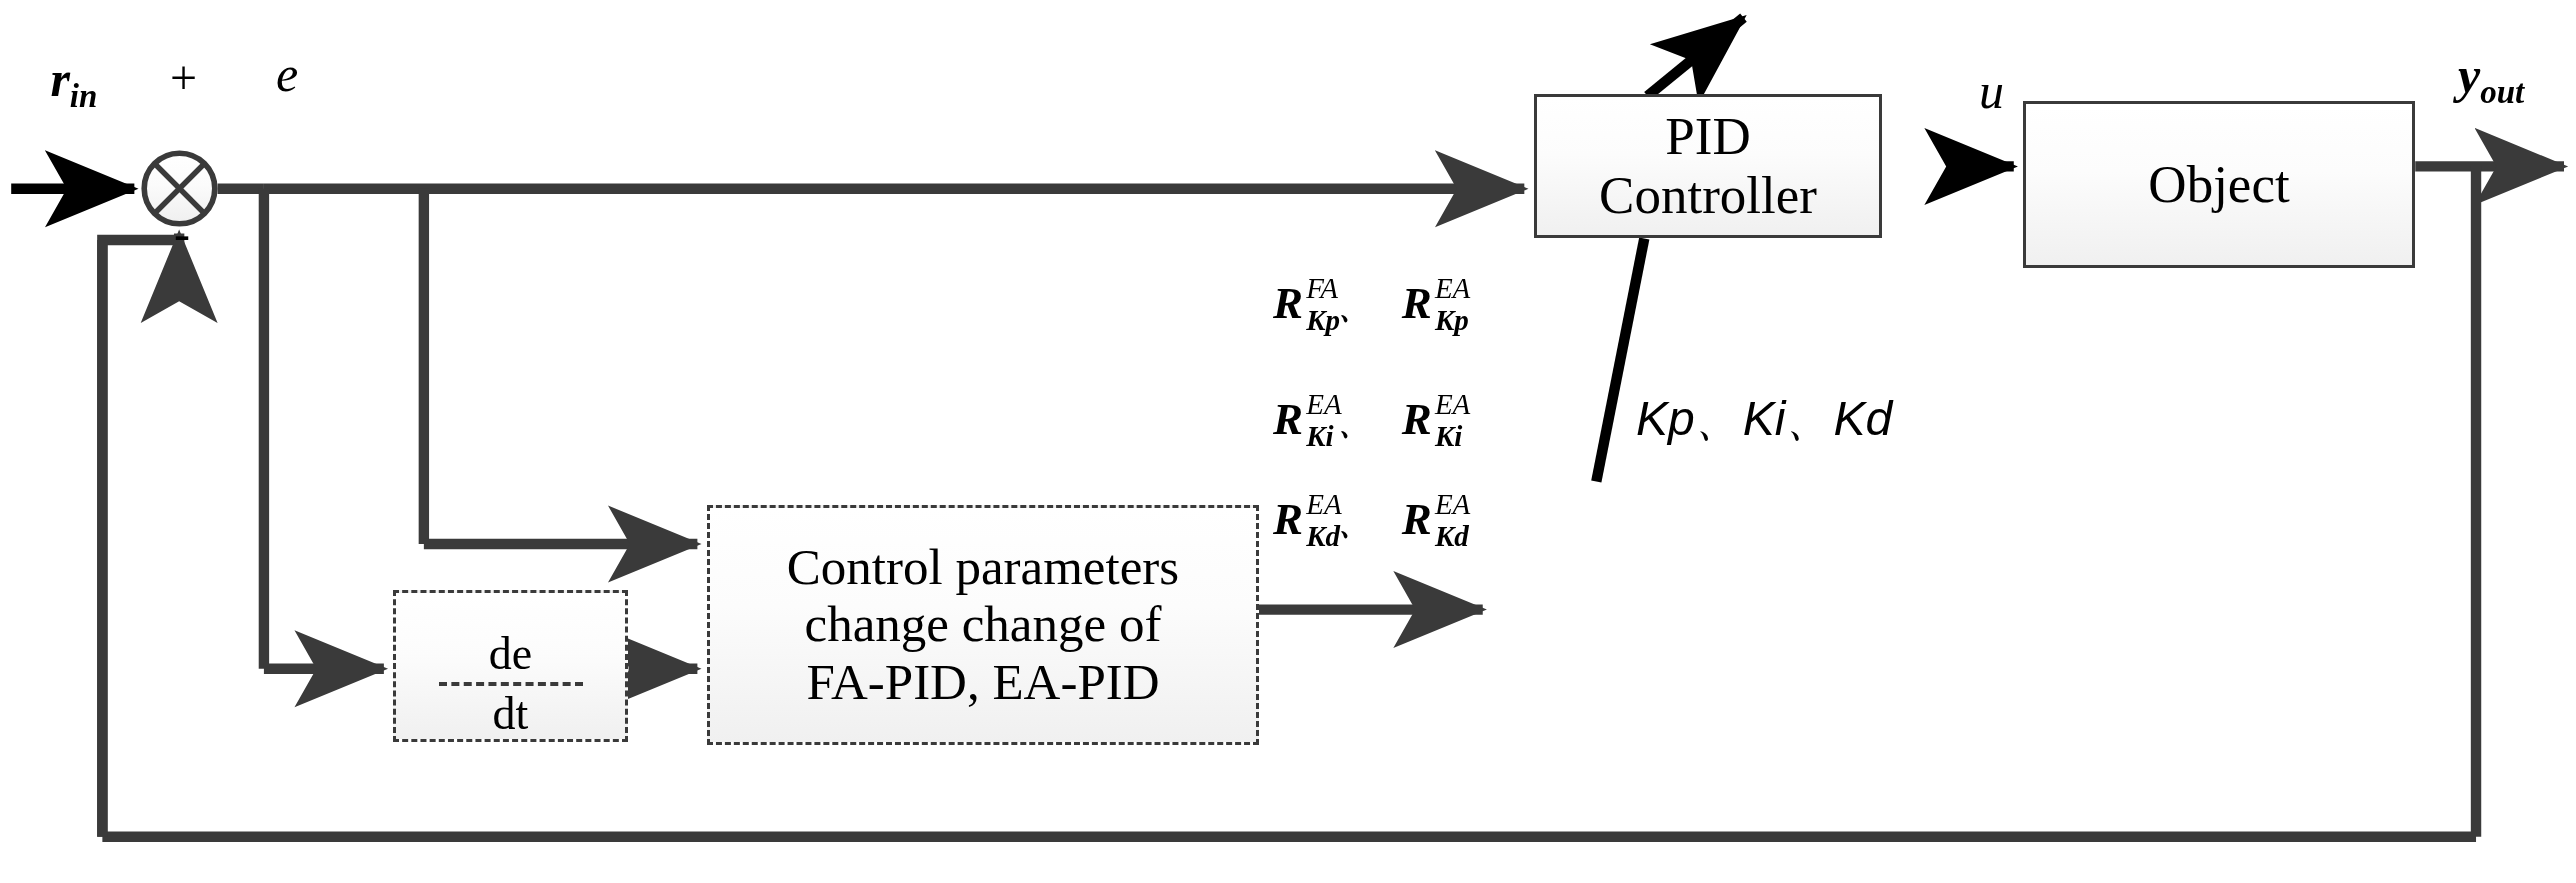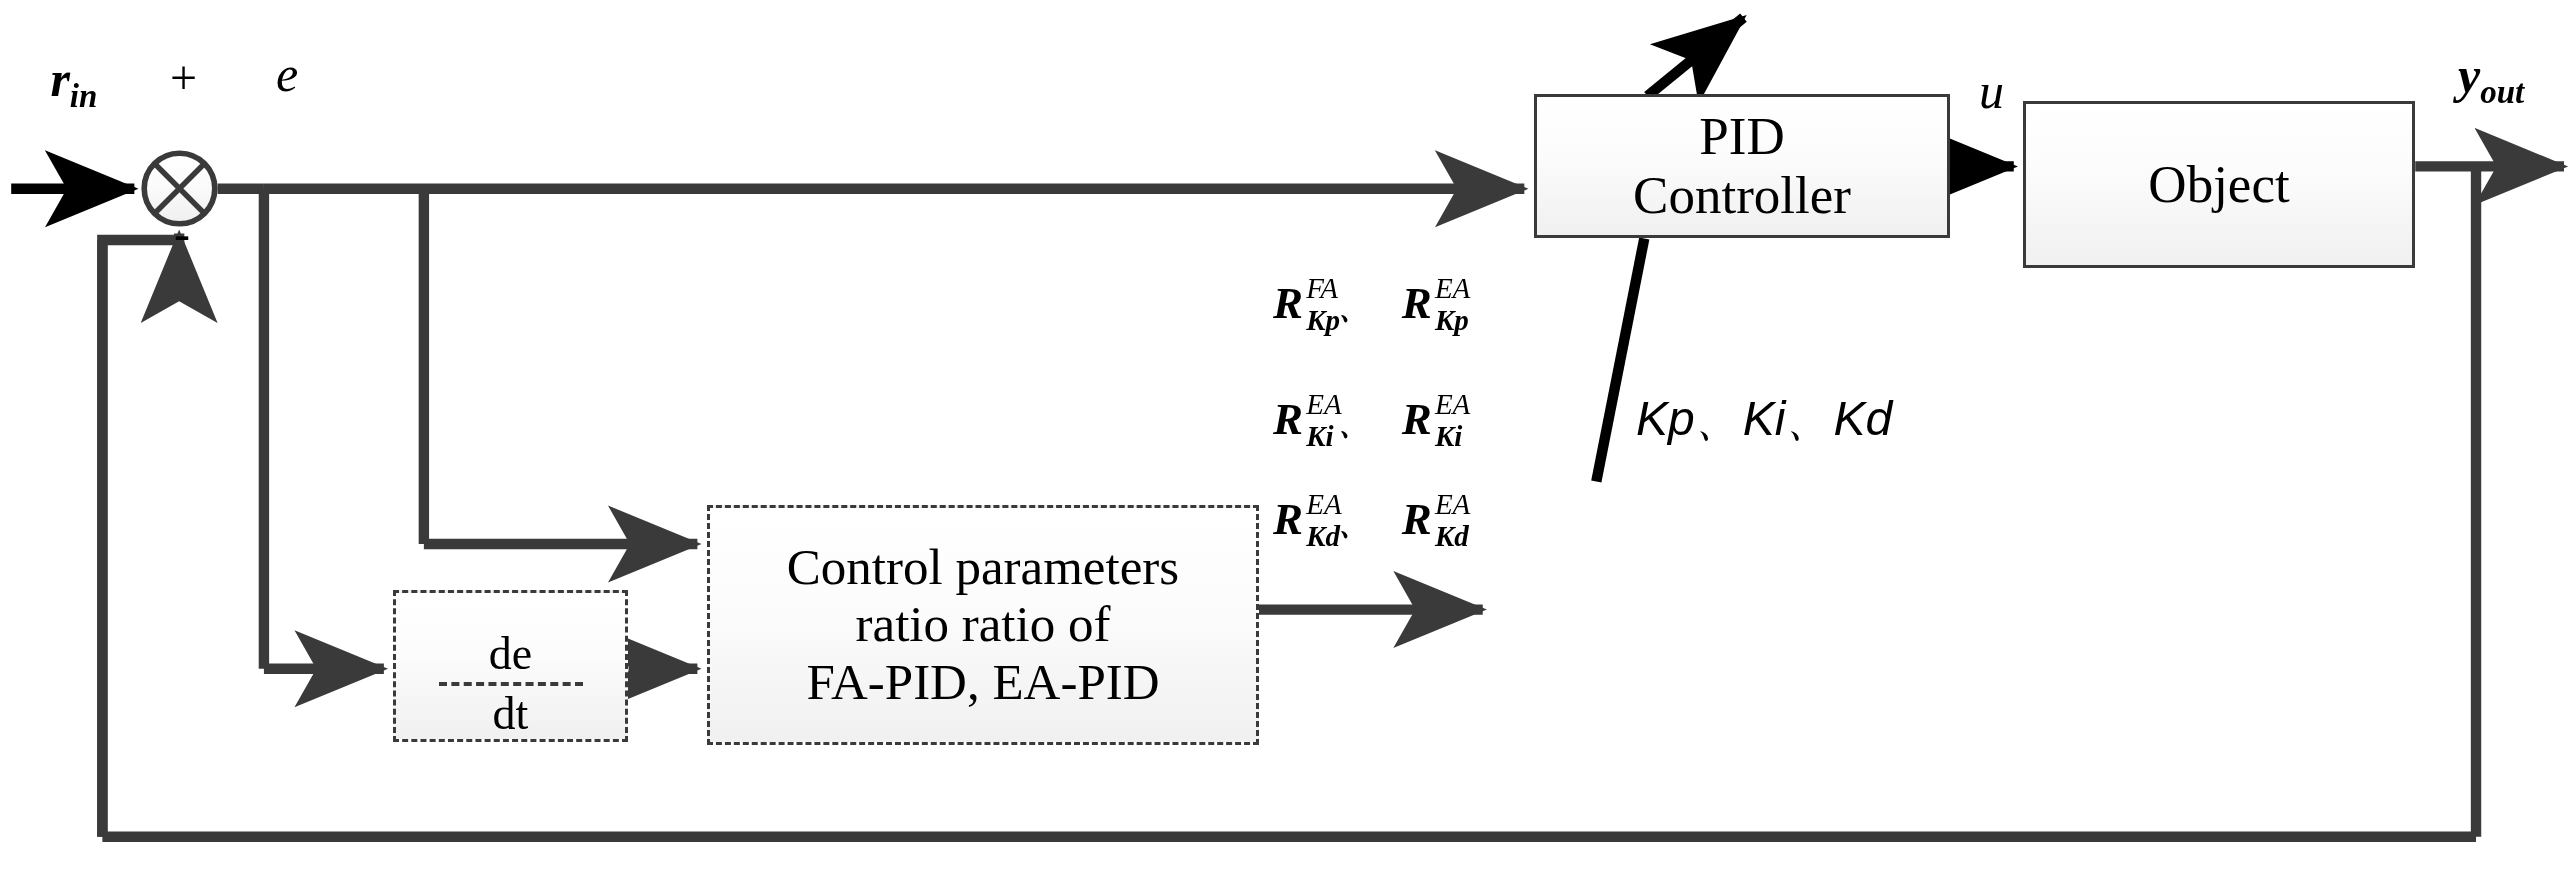--- a/index.html
+++ b/index.html
@@ -32,21 +32,21 @@
     text-align: center;
     background: linear-gradient(180deg, #ffffff 0%, #fcfcfc 42%, #f0f0f0 100%);
     color: #000;
     line-height: 1.12;
     font-family: "Liberation Serif", "DejaVu Serif", serif;
   }
   .blk-solid { border: 3.2px solid #3a3a3a; }
   .blk-dashed { border: 3.2px dashed #3a3a3a; }
 
   #blk-pid {
-    left: 1534px; top: 94px; width: 416px; height: 144px;
+    left: 1534px; top: 94px; width: 348px; height: 144px;
     font-size: 53px;
   }
   #blk-object {
     left: 2023px; top: 101px; width: 392px; height: 167px;
     font-size: 53px;
   }
   #blk-ratio {
     left: 707px; top: 505px; width: 552px; height: 240px;
     font-size: 51px;
   }
@@ -238,21 +238,21 @@
     <div class="frac">
       <div class="num">de</div>
       <div class="bar"></div>
       <div class="den">dt</div>
     </div>
   </div>
 
   <div class="blk blk-dashed" id="blk-ratio">
     <div>
       <div>Control parameters</div>
-      <div>ratio ratio of</div>
+      <div>change change of</div>
       <div>FA-PID, EA-PID</div>
     </div>
   </div>
 
 
   <div class="lbl it bd" id="lbl-rin"><span>r</span><sub>in</sub></div>
 
   <div class="lbl" id="lbl-plus">+</div>
 
   <div class="lbl" id="lbl-minus">-</div>

